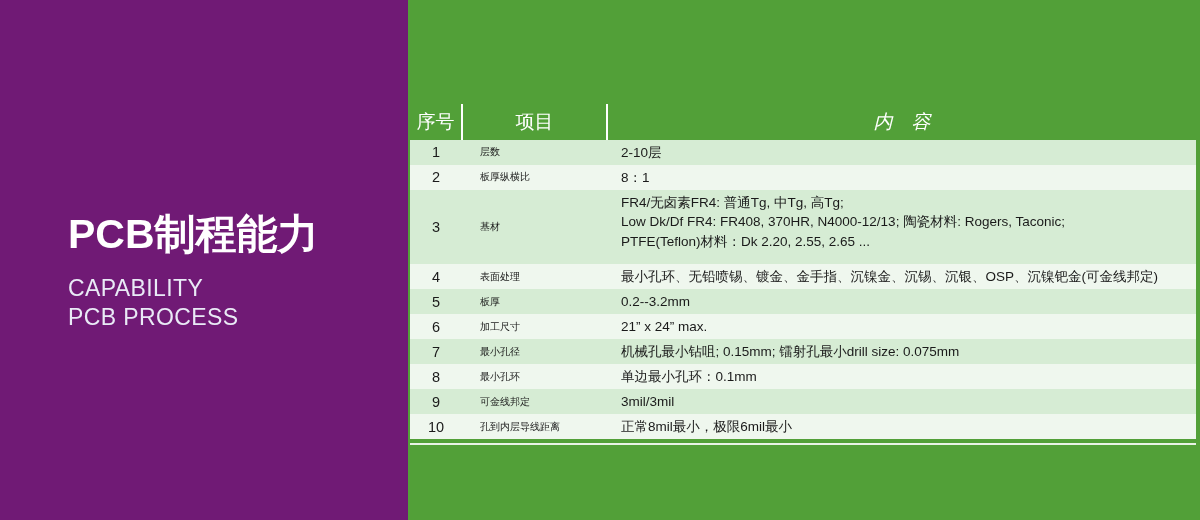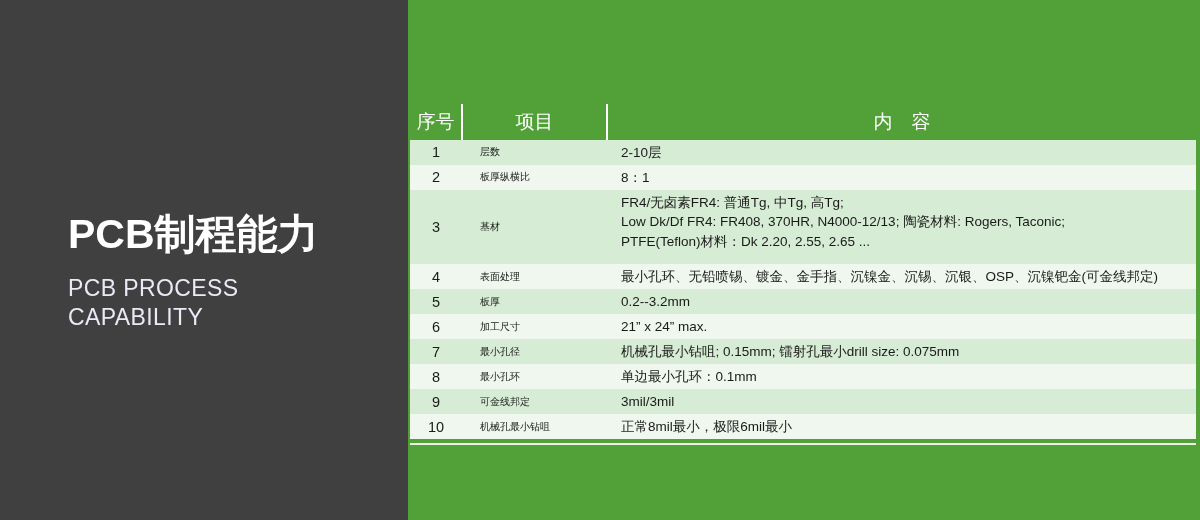--- a/index.html
+++ b/index.html
@@ -6,21 +6,21 @@
   html,body { width:1200px; height:520px; overflow:hidden; }
   body {
     font-family:"Liberation Sans","DejaVu Sans",sans-serif;
     background:#52a038;
   }
   .stage { position:relative; width:1200px; height:520px; }
 
   
   .blue-panel {
     position:absolute; left:0; top:0; width:408px; height:520px;
-    background:#404040;
+    background:#701a75;
   }
   .title-block { position:absolute; left:68px; top:212px; width:330px; }
   .main-title {
     color:#ffffff; font-size:41px; font-weight:bold; letter-spacing:0px;
     line-height:1.08; white-space:nowrap;
   }
   .sub-title {
     color:#e9eaf6; font-size:23px; font-weight:normal; line-height:1.26;
     margin-top:18px; letter-spacing:0.4px;
   }
@@ -41,21 +41,21 @@
   table.spec col.c-no   { width:52px; }
   table.spec col.c-item { width:145px; }
   table.spec col.c-cont { width:589px; }
 
   thead th {
     background:#52a038; color:#ffffff; font-size:19px; font-weight:normal;
     height:36px; vertical-align:middle; padding:0; line-height:1.1;
   }
   thead th.h-no   { text-align:center; border-right:2px solid #ffffff; }
   thead th.h-item { text-align:center; border-right:2px solid #ffffff;margin-top:10px; }
-  thead th.h-cont { text-align:center; letter-spacing:0px; }
+  thead th.h-cont { text-align:center; letter-spacing:0px;font-style:italic; }
 
   tbody td {
     font-size:13.5px; color:#1a1a1a; padding:0 0 0 0;
     vertical-align:middle; line-height:1.42;
   }
   tbody tr.odd  td { background:#d6ecd4; }
   tbody tr.even td { background:#eff7ee; }
 
   td.no   { text-align:center; font-size:14.5px; }
   td.item { padding-left:18px; font-size:10px; }
@@ -75,22 +75,22 @@
 </style>
 </head>
 <body>
 
 <div class="stage">
 
   <div class="blue-panel">
     <div class="title-block">
       <div class="main-title">PCB制程能力</div>
       <div class="sub-title">
+        <div>CAPABILITY</div>
         <div>PCB PROCESS</div>
-        <div>CAPABILITY</div>
       </div>
     </div>
   </div>
 
   <div class="green-panel"></div>
 
   <div class="table-wrap">
     <table class="spec">
       <colgroup>
         <col class="c-no">
@@ -183,21 +183,21 @@
             <td class="no">9</td>
             <td class="item">可金线邦定</td>
             <td class="cont">
               <span class="cont-lines">
                 <span class="ln">3mil/3mil</span>
               </span>
             </td>
           </tr>
           <tr class="even">
             <td class="no">10</td>
-            <td class="item">机械孔最小钻咀</td>
+            <td class="item">孔到内层导线距离</td>
             <td class="cont">
               <span class="cont-lines">
                 <span class="ln">正常8mil最小，极限6mil最小</span>
               </span>
             </td>
           </tr>
         </tbody>
     </table>
   </div>
 

